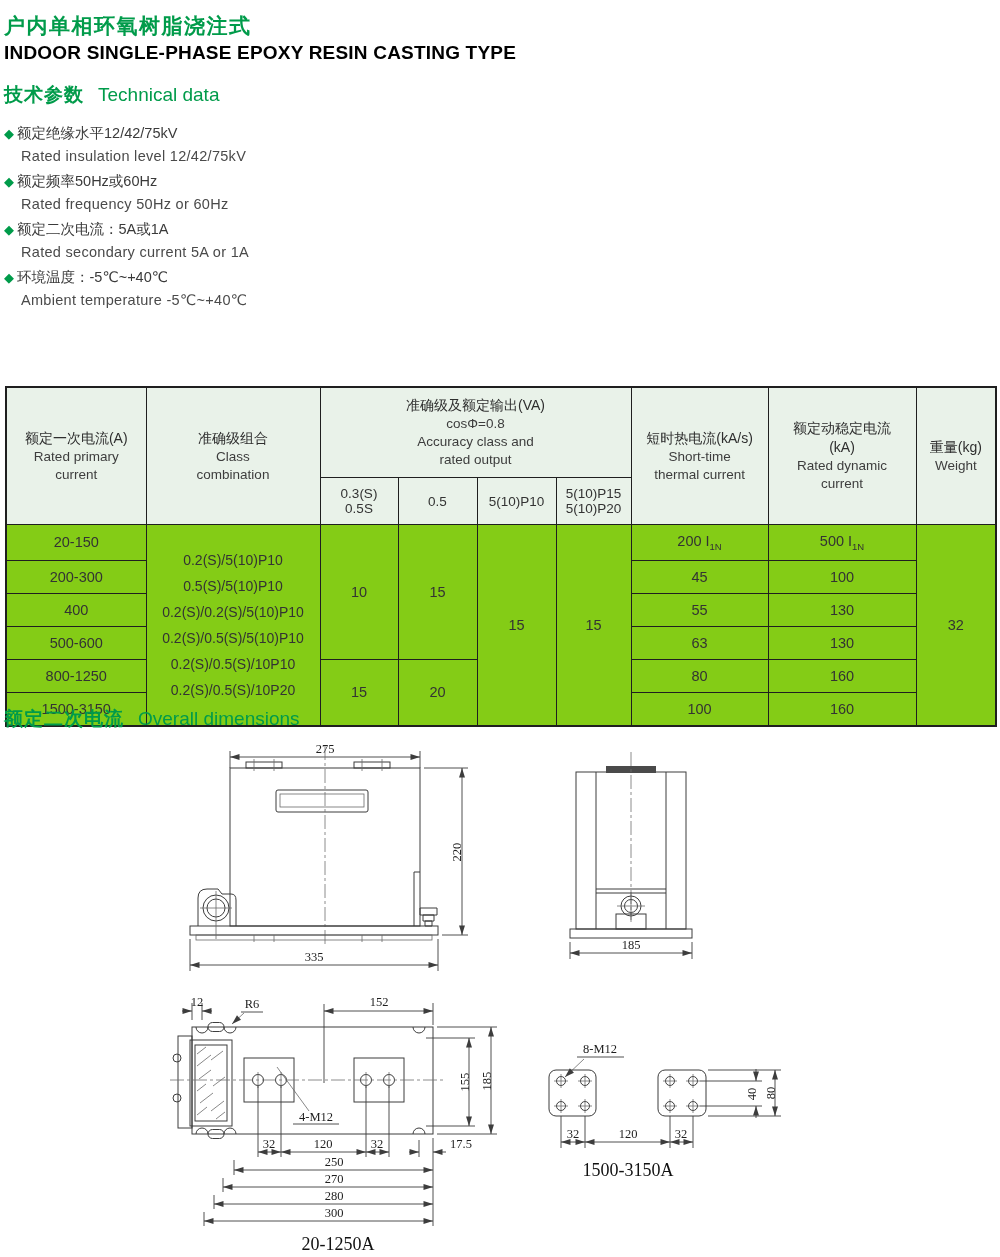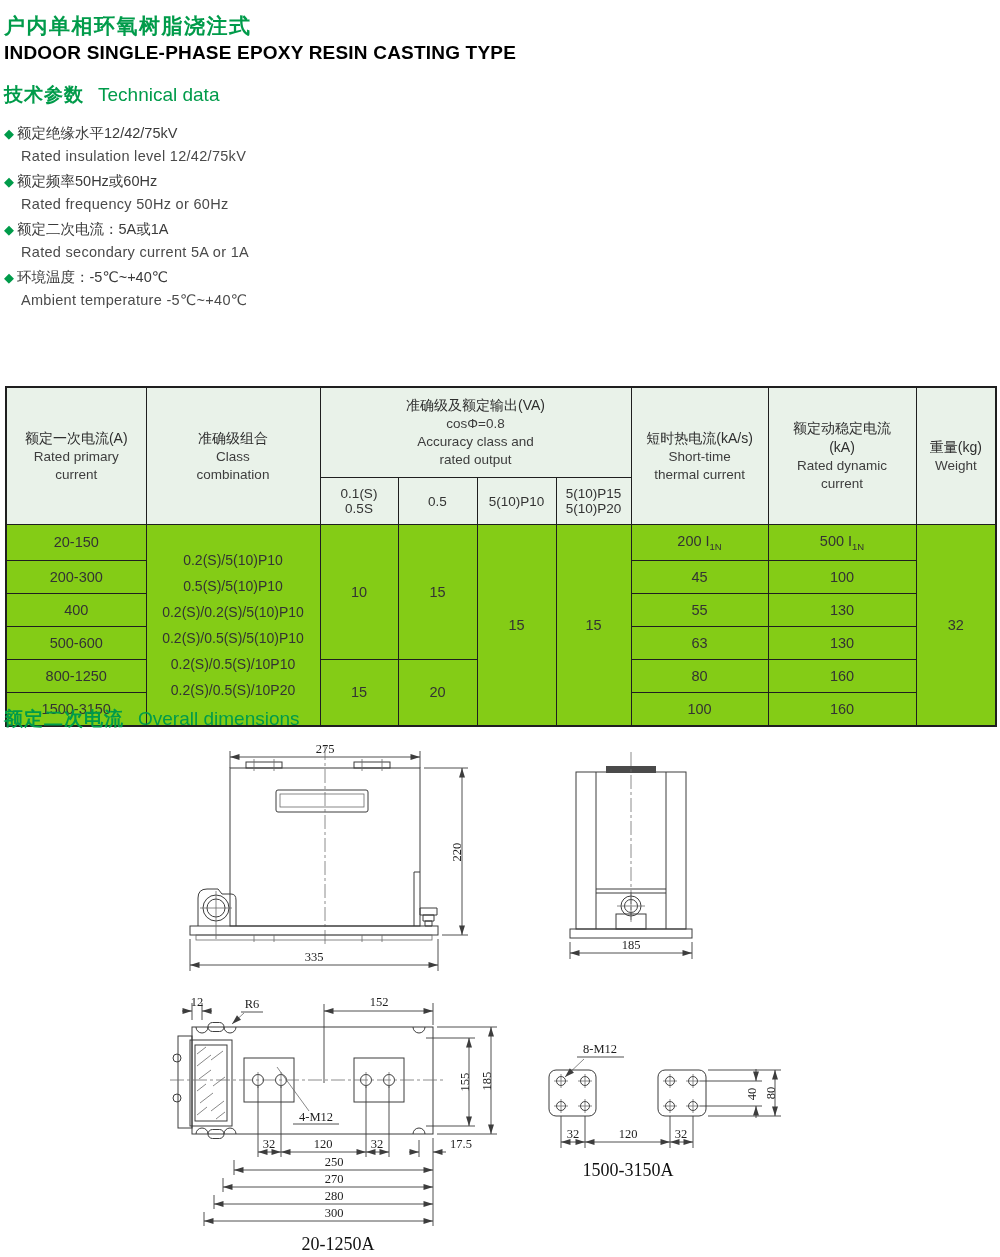--- a/index.html
+++ b/index.html
@@ -128,21 +128,21 @@
         <div class="hen">Rated dynamic</div>
         <div class="hen">current</div>
       </th>
       <th rowspan="2">
         <div class="hcn">重量(kg)</div>
         <div class="hen">Weight</div>
       </th>
     </tr>
     <tr class="r2">
       <th>
-        <div>0.1(S)</div>
+        <div>0.3(S)</div>
           <div>0.5S</div>
       </th>
       <th>0.5</th>
       <th>5(10)P10</th>
       <th>
         <div>5(10)P15</div>
           <div>5(10)P20</div>
       </th>
     </tr>
   </thead>

